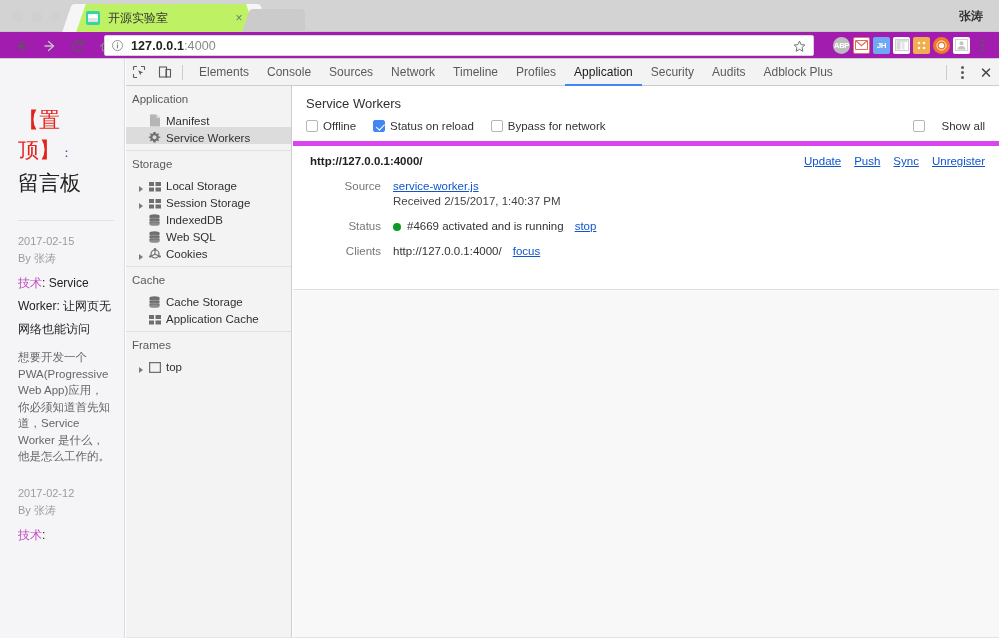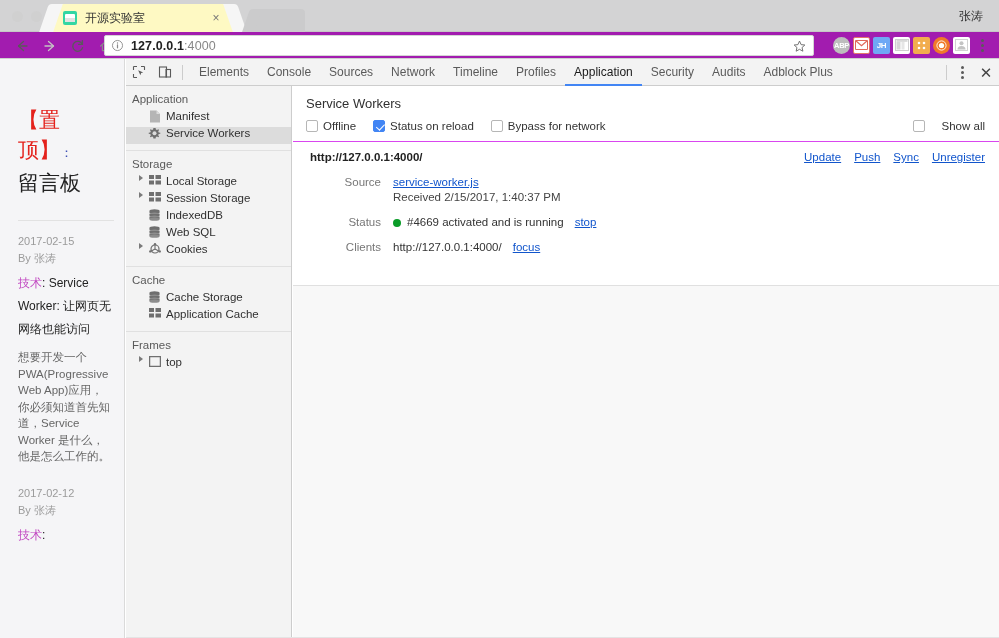--- a/index.html
+++ b/index.html
@@ -16,22 +16,22 @@
   
   .chrome-tabstrip {
     position: absolute; top: 0; left: 0; width: 999px; height: 32px;
     background: #d3d3d4;
     border-bottom: 1px solid #c6c6c6;
   }
   .win-dots { position: absolute; top: 11px; left: 12px; display: flex; gap: 8px; }
   .win-dot { width: 11px; height: 11px; border-radius: 50%; background: #d0d0d0; }
 
   .tab-active {
-    position: absolute; left: 53px; top: 4px; width: 180px; height: 28px;
-    background: #fef9c3;
+    position: absolute; left: 76px; top: 4px; width: 180px; height: 28px;
+    background: #bef264;
     border-top-left-radius: 3px; border-top-right-radius: 3px;
   }
   .tab-active::before, .tab-active::after {
     content: ""; position: absolute; bottom: 0; width: 14px; height: 28px;
     background: #f6f6f6;
   }
   .tab-active::before { left: -9px; transform: skewX(-19deg); border-top-left-radius: 3px; }
   .tab-active::after  { right: -9px; transform: skewX(19deg); border-top-right-radius: 3px; }
   .tab-favicon {
     position: absolute; left: 10px; top: 7px; width: 14px; height: 14px;
@@ -56,21 +56,21 @@
   .tab-stub {
     position: absolute; left: 253px; top: 9px; width: 52px; height: 23px;
     background: #cbcbcc; border-top-left-radius: 4px; border-top-right-radius: 4px;
   }
   .tab-stub::before {
     content:""; position:absolute; left:-7px; bottom:0; width:12px; height:23px;
     background:#cbcbcc; transform: skewX(-19deg); border-top-left-radius:3px;
   }
   .profile-name {
     position: absolute; right: 16px; top: 8px;
-    font-size: 12px; color: #333;
+    font-size: 12px; color: #333; font-weight: bold;
   }
 
   .chrome-toolbar {
     position: absolute; top: 32px; left: 0; width: 999px; height: 27px;
     background: #a21caf; border-bottom: 1px solid #cfcfcf;
   }
   .nav-btns { position: absolute; left: 8px; top: 4px; display: flex; gap: 0px; }
   .nav-btn {
     width: 28px; height: 20px; display: flex; align-items: center; justify-content: center;
   }
@@ -145,21 +145,21 @@
 
   
   .dt-sidebar {
     position: absolute; top: 27px; left: 0; width: 166px; height: 552px;
     background: #f3f3f3; border-right: 1px solid #cdcdcd; overflow: hidden;
   }
   .sb-section-title {
     font-size: 11.5px; color: #5a5a5a; padding: 7px 0 5px 6px;
   }
   .sb-item {
-    display: flex; align-items: flex-start; height: 17px; font-size: 11.5px; color: #303030;
+    display: flex; align-items: flex-end; height: 17px; font-size: 11.5px; color: #303030;
     padding-left: 10px; position: relative; white-space: nowrap;
   }
   .sb-item.selected { background: #dcdcdc; }
   .sb-arrow {
     width: 10px; flex: 0 0 10px; display:flex; align-items:center; justify-content:center;
   }
   .sb-arrow.empty { visibility: hidden; }
   .sb-arrow i {
     display:block; width:0; height:0;
     border-left: 4px solid #7a7a7a;
@@ -171,21 +171,21 @@
 
   
   .dt-main {
     position: absolute; top: 27px; left: 167px; width: 706px; height: 552px;
     background: #f8f8f8; overflow: hidden;
   }
   .sw-head { background: #fff; padding: 10px 0 0 0; }
   .sw-title { font-size: 13px; color: #303030; padding: 0 0 9px 13px; }
   .sw-optrow {
     display: flex; align-items: center; padding: 0 14px 9px 13px;
-    border-bottom: 1px solid #d946ef; position: relative;
+    border-bottom: 5px solid #d946ef; position: relative;
   }
   .opt { display: flex; align-items: center; margin-right: 17px; }
   .opt-last { position: absolute; right: 14px; top: 0; margin: 0; gap: 12px; }
   .cb {
     width: 12px; height: 12px; border: 1px solid #b6b6b6; border-radius: 2px;
     background: #fff; margin-right: 5px; flex: 0 0 12px; position: relative;
   }
   .cb.checked { background: #4285f4; border-color: #4285f4; }
   .cb.checked::after {
     content: ""; position: absolute; left: 3.5px; top: 0.5px;

